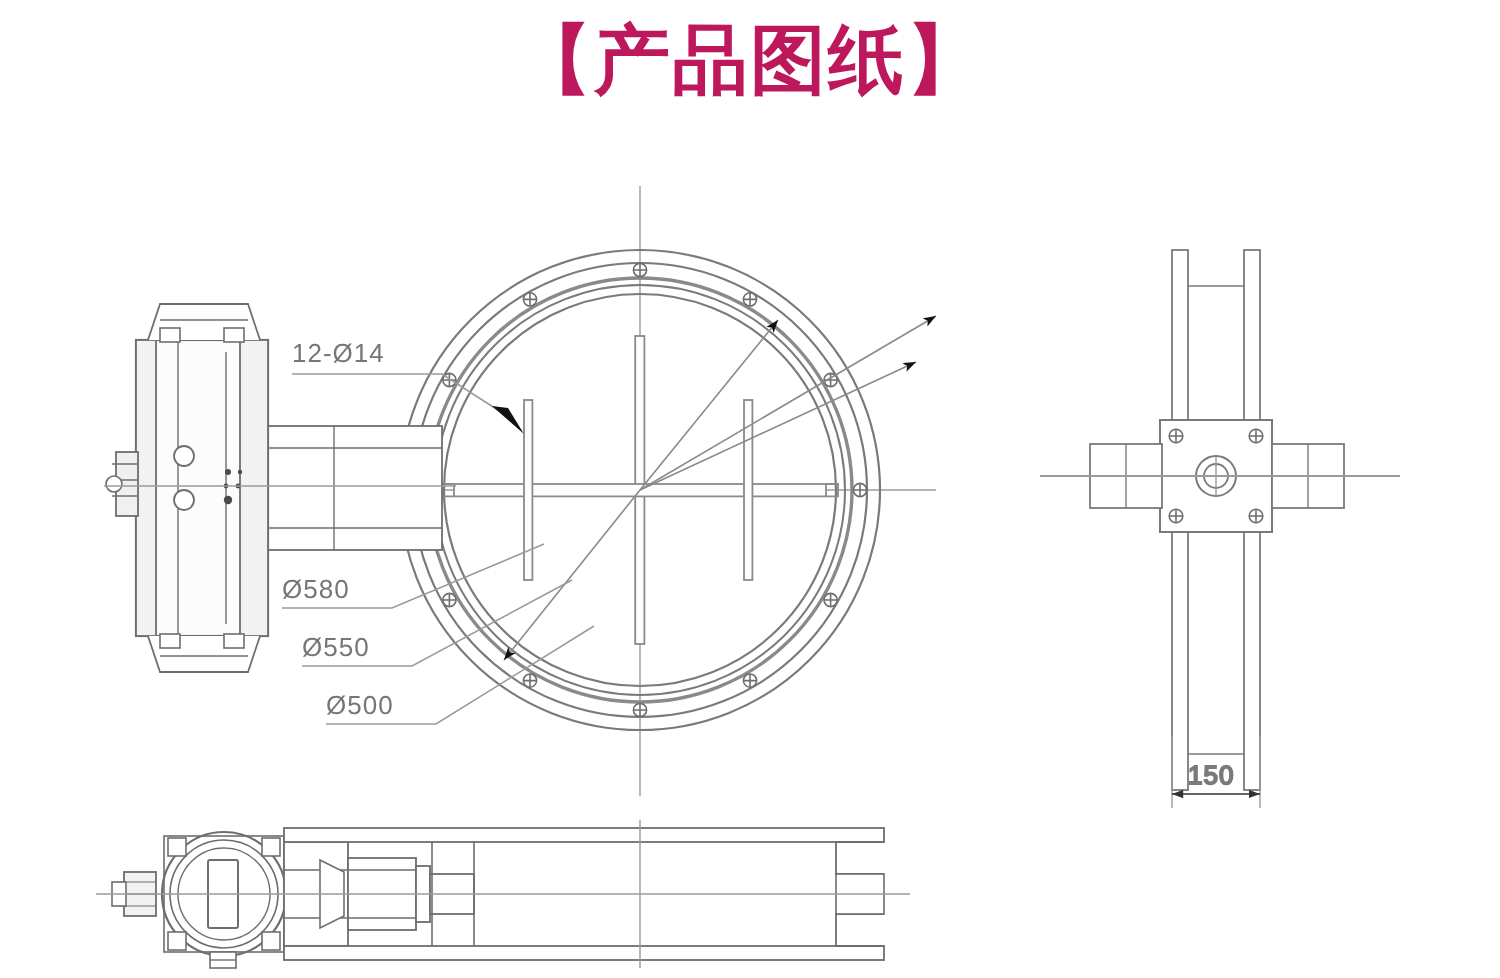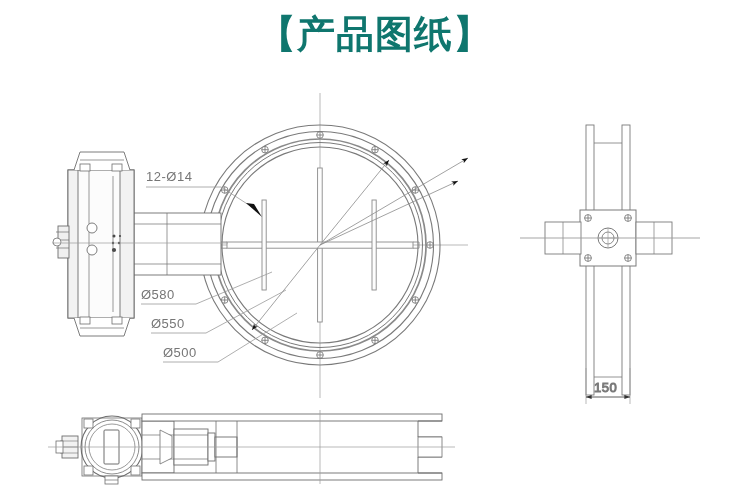--- a/index.html
+++ b/index.html
@@ -25,24 +25,24 @@
     top: 0;
     left: 0;
     width: 750px;
     height: 68px;
     display: flex;
     align-items: center;
     justify-content: center;
     pointer-events: none;
   }
   .title-text {
-    font-family: Liberation Sans, sans-serif;
+    font-family: Liberation Mono, monospace;
     font-size: 38px;
     font-weight: 700;
-    color: #0f766e;
+    color: #be185d;
     letter-spacing: 1px;
     line-height: 1;
     white-space: nowrap;
   }
   svg.sheet {
     position: absolute;
     top: 0;
     left: 0;
     width: 750px;
     height: 489px;

